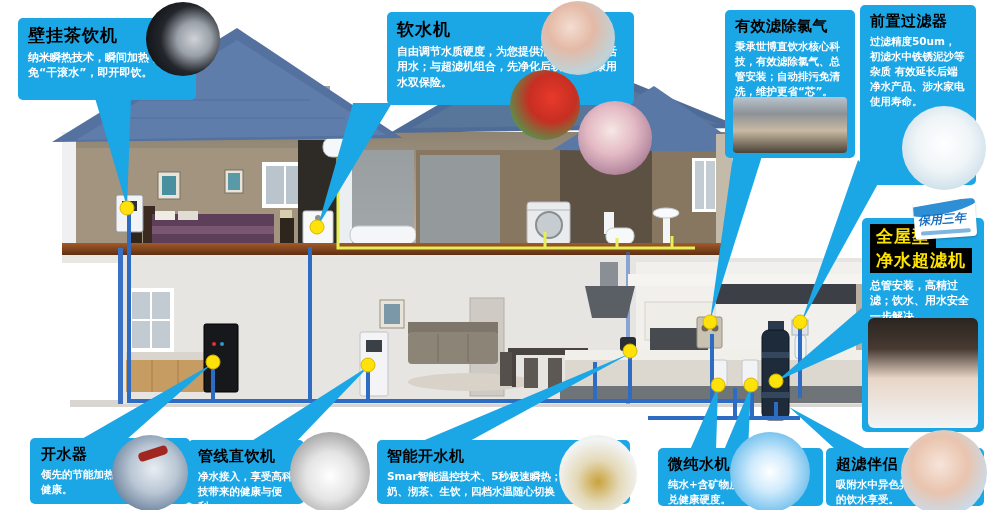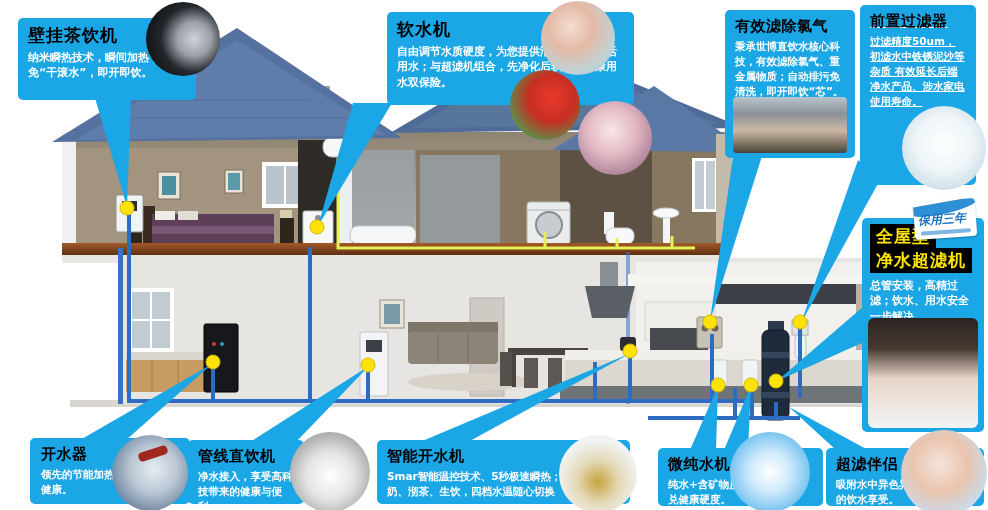--- a/index.html
+++ b/index.html
@@ -246,25 +246,25 @@
 <div class="callout" style="left:353px;top:12px;width:247px;height:93px;margin-left:34px;">
   <div class="t">软水机</div>
   <p class="b">自由调节水质硬度，为您提供洁净柔软的生活用水；与超滤机组合，先净化后软化，健康用水双保险。</p>
 </div>
 <div class="photo g-shower" style="left:541px;top:1px;width:74px;height:74px;"></div>
 <div class="photo g-laundry" style="left:510px;top:70px;width:70px;height:70px;"></div>
 <div class="photo g-facewash" style="left:578px;top:101px;width:74px;height:74px;"></div>
 
 <div class="callout" style="left:725px;top:10px;width:130px;height:148px;">
   <div class="t small">有效滤除氯气</div>
-  <p class="b small">秉承世博直饮水核心科技，有效滤除氯气、重金属物质；自动排污免清洗，即开即饮“芯”。</p>
+  <p class="b small">秉承世博直饮水核心科技，有效滤除氯气、总管安装；自动排污免清洗，维护更省“芯”。</p>
 </div>
 <div class="photo-rect g-kitchen" style="left:733px;top:97px;width:114px;height:56px;"></div>
 
-<div class="callout" style="left:860px;top:5px;width:116px;height:180px;text-decoration:underline;">
+<div class="callout" style="left:860px;top:5px;width:116px;height:180px;">
   <div class="t small">前置过滤器</div>
   <p class="b small">过滤精度50um，初滤水中铁锈泥沙等杂质 有效延长后端净水产品、涉水家电使用寿命。</p>
 </div>
 <div class="photo g-filter" style="left:902px;top:106px;width:84px;height:84px;"></div>
 
 <div class="callout" style="left:862px;top:218px;width:122px;height:214px;padding:6px 8px;">
   <div style="margin-bottom:5px;">
     <span class="blocktitle">全屋型</span><br>
     <span class="blocktitle">净水超滤机</span>
   </div>

